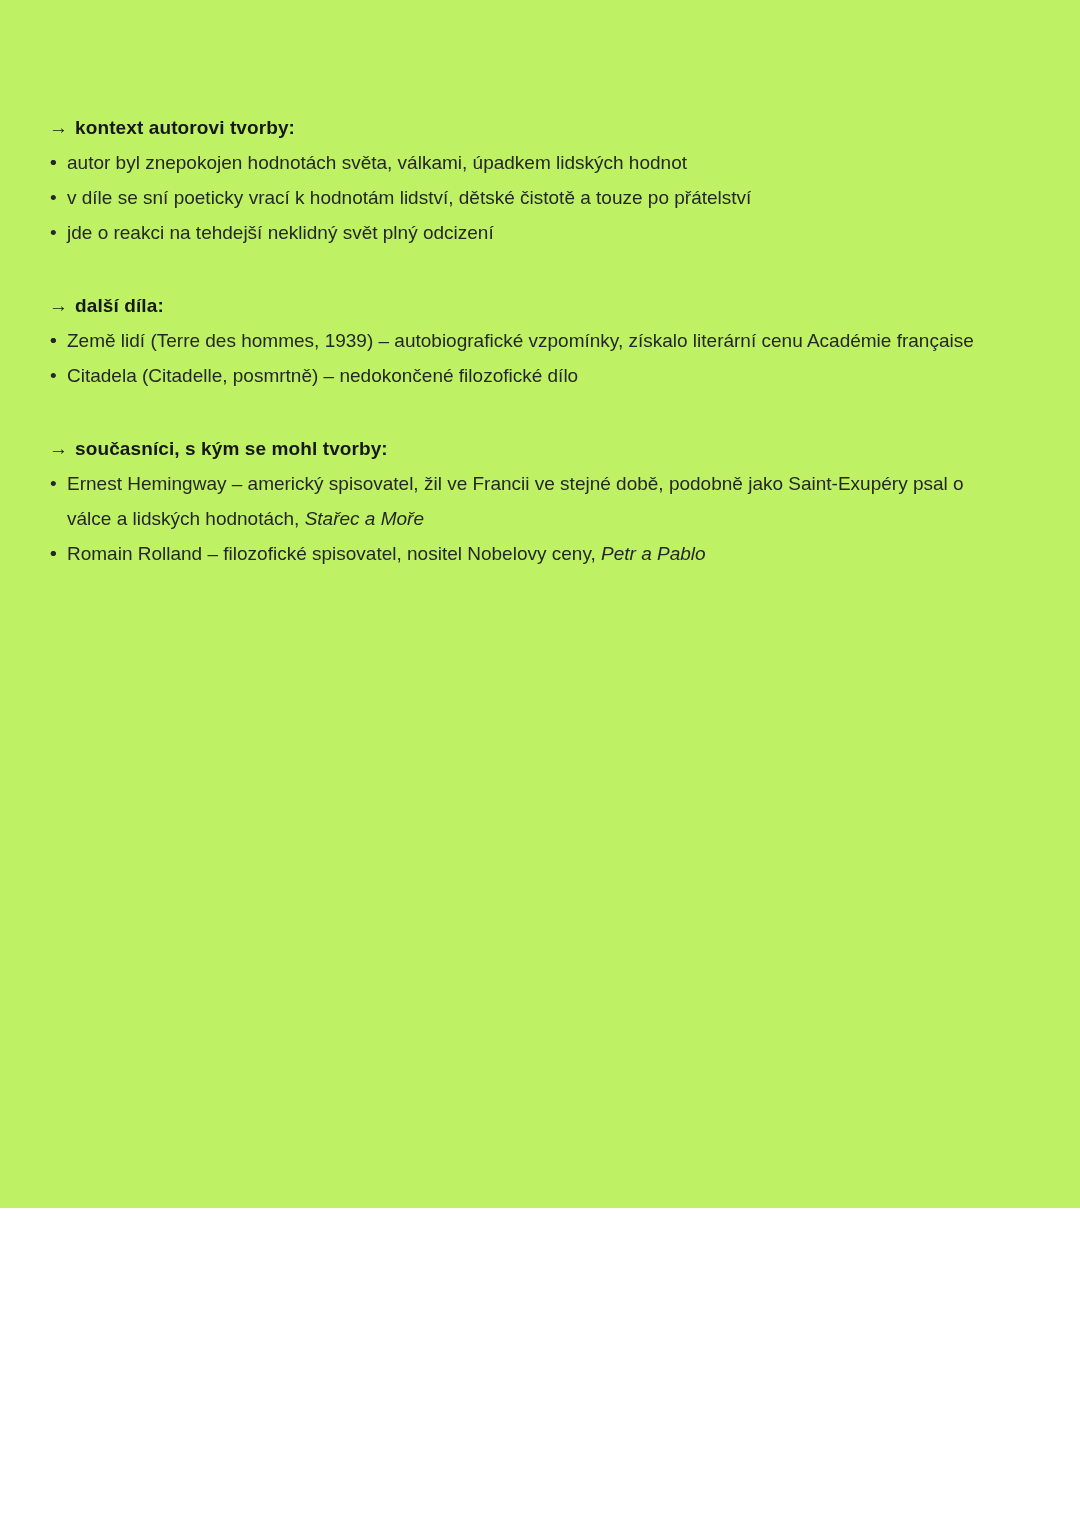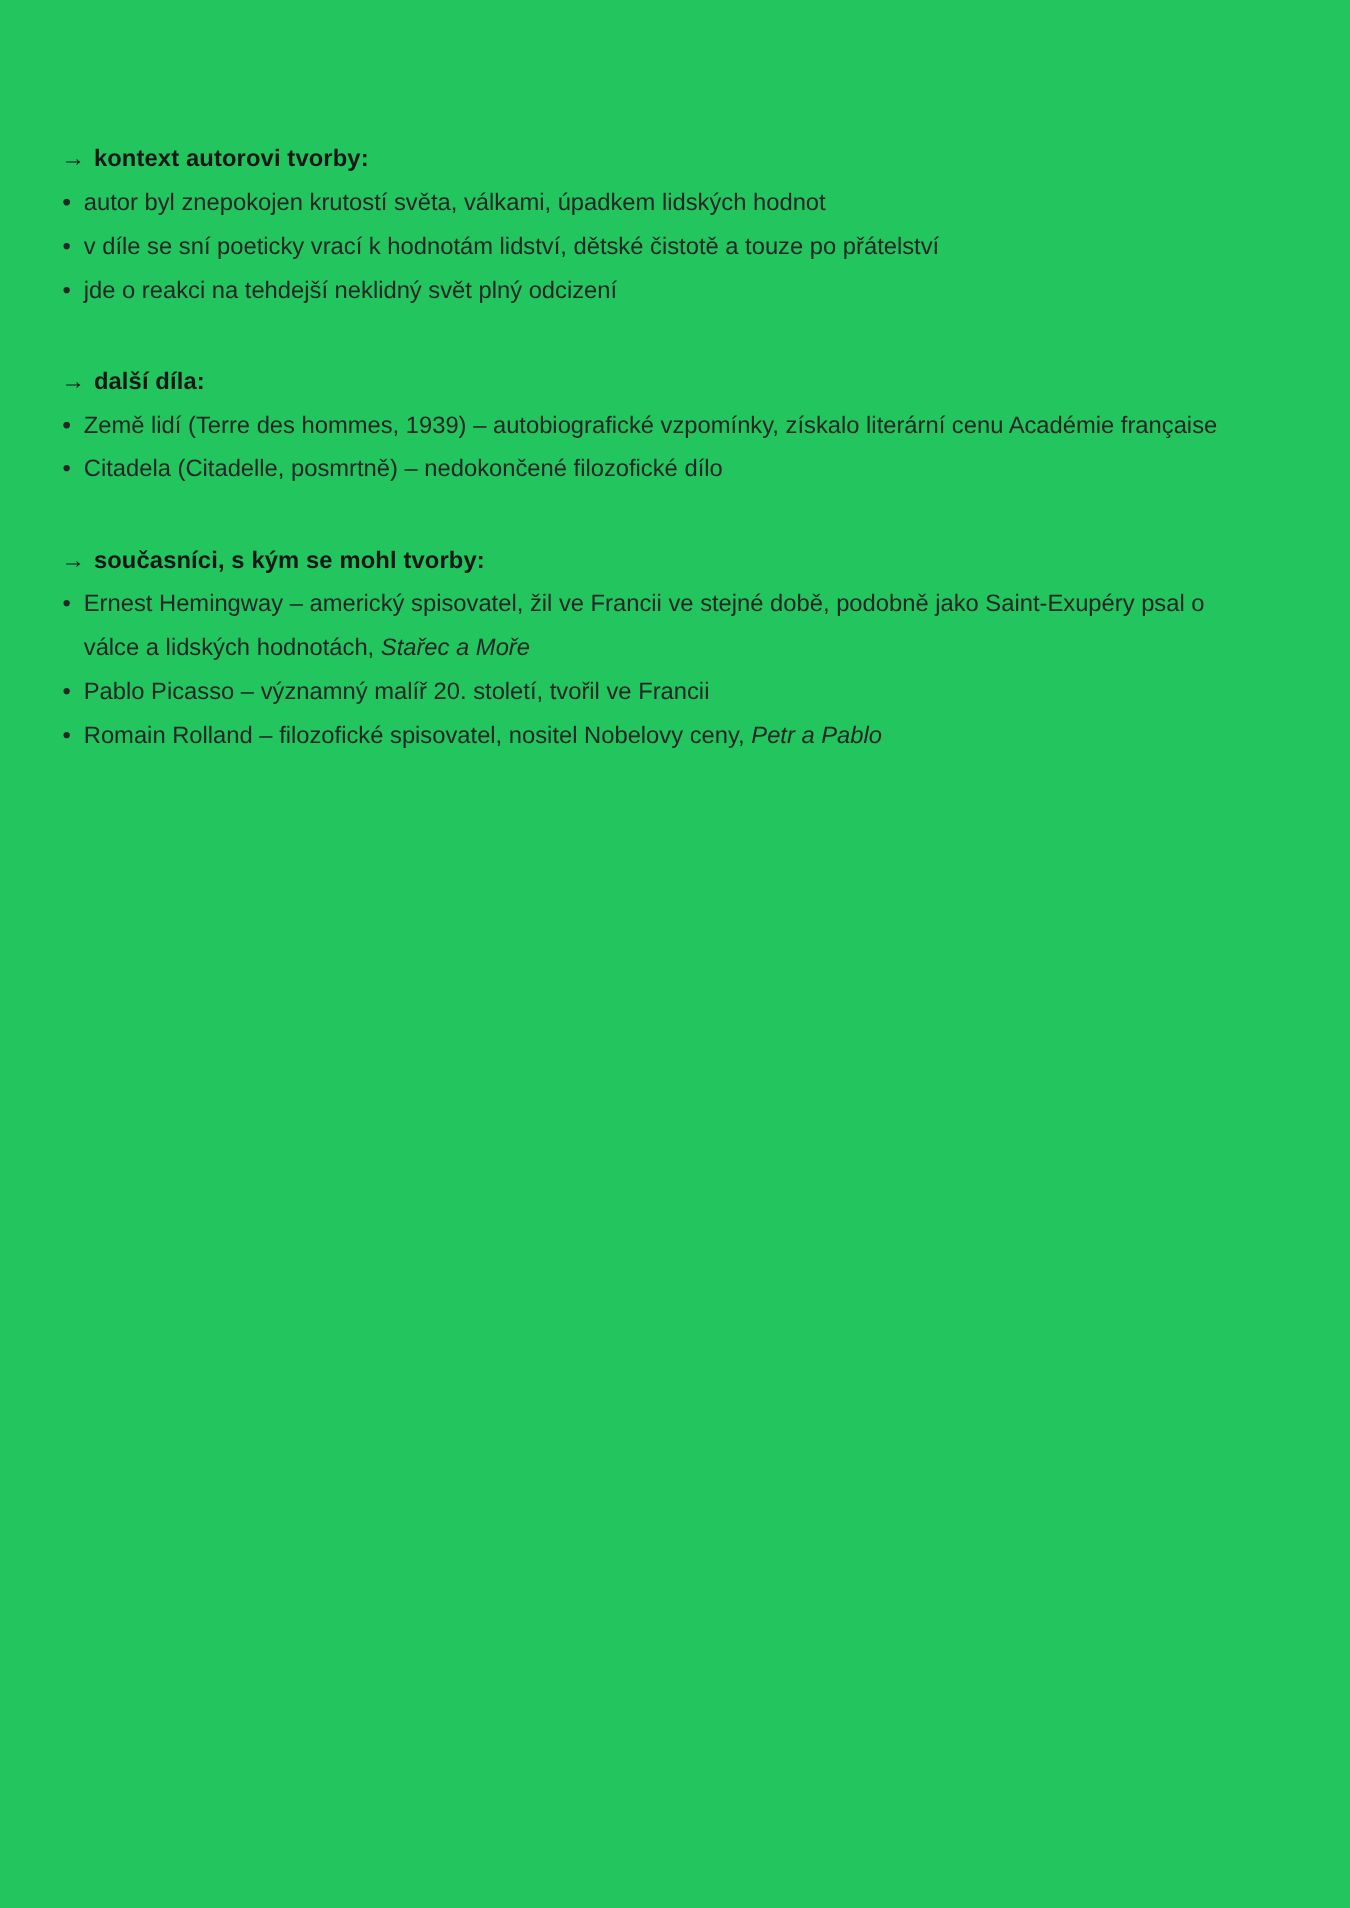--- a/index.html
+++ b/index.html
@@ -6,22 +6,22 @@
   html, body { background: #ffffff; }
   body {
     width: 1080px;
     height: 1526px;
     font-family: "Liberation Sans", "DejaVu Sans", sans-serif;
     color: #262626;
     overflow: hidden;
   }
   .page {
     width: 1080px;
-    height: 1526px;
-    background: #22c55e;
+    height: 1208px;
+    background: #bef264;
     padding: 110px 44px 0 49px;
   }
   .section { font-size: 19px; line-height: 35px; }
   .section + .section { margin-top: 38px; }
   .heading {
     font-weight: 700;
     color: #171717;
     letter-spacing: 0.1px;
   }
   .heading .arrow {
@@ -41,32 +41,32 @@
   .item i { }
 </style>
 </head>
 <body>
 
 <div class="page">
 
   <div class="section">
     <div class="heading"><span class="arrow">→</span><span>kontext autorovi tvorby:</span></div>
     <div class="item"><span class="marker">•</span></div>
-    <div class="item"><span class="marker">•</span><span>autor byl znepokojen krutostí světa, válkami, úpadkem lidských hodnot</span></div>
+    <div class="item"><span class="marker">•</span><span>autor byl znepokojen hodnotách světa, válkami, úpadkem lidských hodnot</span></div>
     <div class="item"><span class="marker">•</span><span>v díle se sní poeticky vrací k hodnotám lidství, dětské čistotě a touze po přátelství</span></div>
     <div class="item"><span class="marker">•</span><span>jde o reakci na tehdejší neklidný svět plný odcizení</span></div>
   </div>
 
   <div class="section">
     <div class="heading"><span class="arrow">→</span><span>další díla:</span></div>
     <div class="item"><span class="marker">•</span></div>
     <div class="item"><span class="marker">•</span><span>Země lidí (Terre des hommes, 1939) – autobiografické vzpomínky, získalo literární cenu Académie française</span></div>
     <div class="item"><span class="marker">•</span><span>Citadela (Citadelle, posmrtně) – nedokončené filozofické dílo</span></div>
   </div>
 
   <div class="section">
     <div class="heading"><span class="arrow">→</span><span>současníci, s kým se mohl tvorby:</span></div>
     <div class="item"><span class="marker">•</span><span>Ernest Hemingway – americký spisovatel, žil ve Francii ve stejné době, podobně jako Saint-Exupéry psal o válce a lidských hodnotách, </span><i>Stařec a Moře</i></div>
-    <div class="item"><span class="marker">•</span><span>Pablo Picasso – významný malíř 20. století, tvořil ve Francii</span></div>
+    <div class="item"><span class="marker">•</span></div>
     <div class="item"><span class="marker">•</span><span>Romain Rolland – filozofické spisovatel, nositel Nobelovy ceny, </span><i>Petr a Pablo</i></div>
   </div>
 
 </div>
 
 </body></html>

